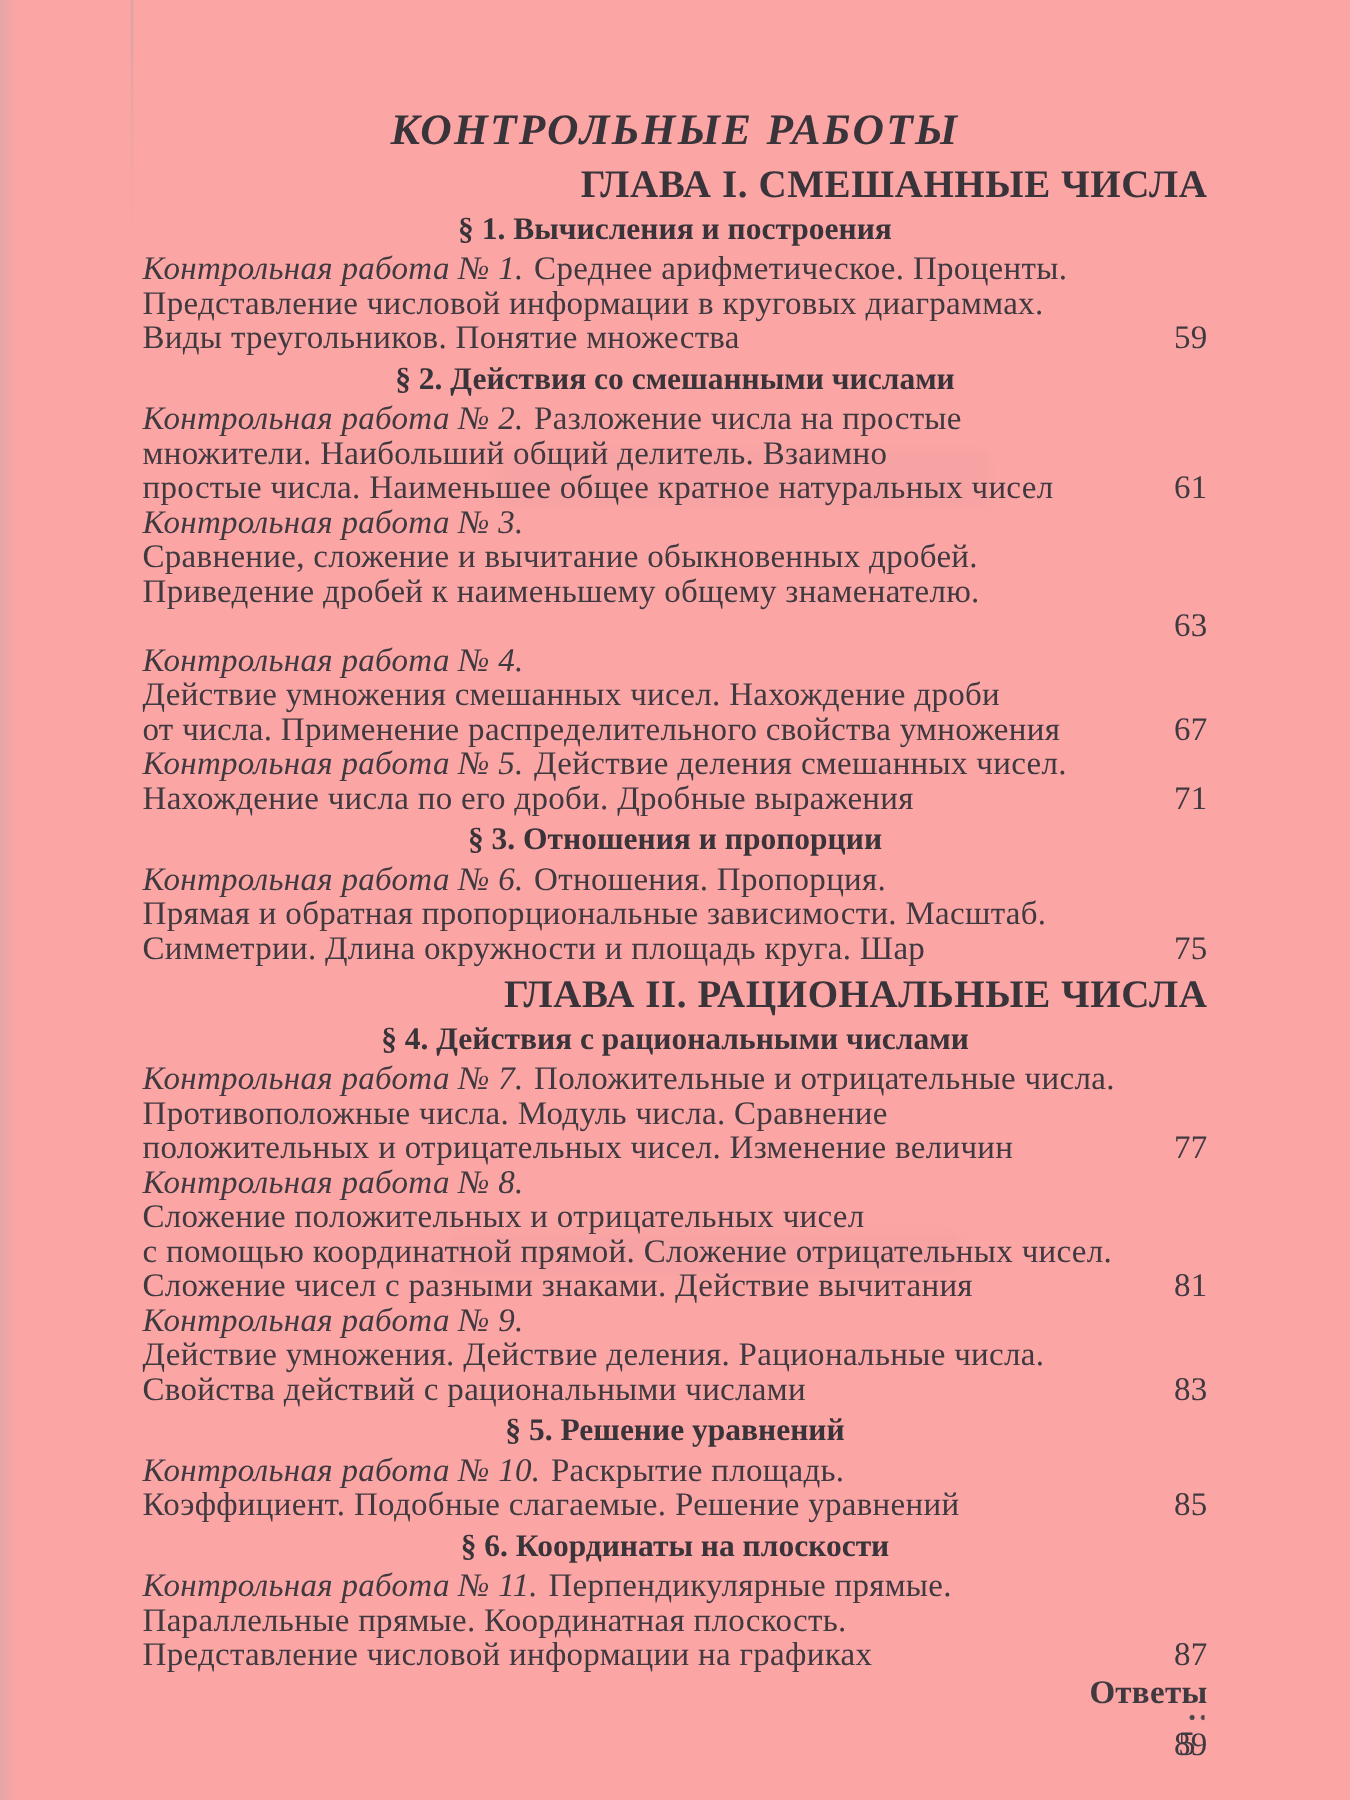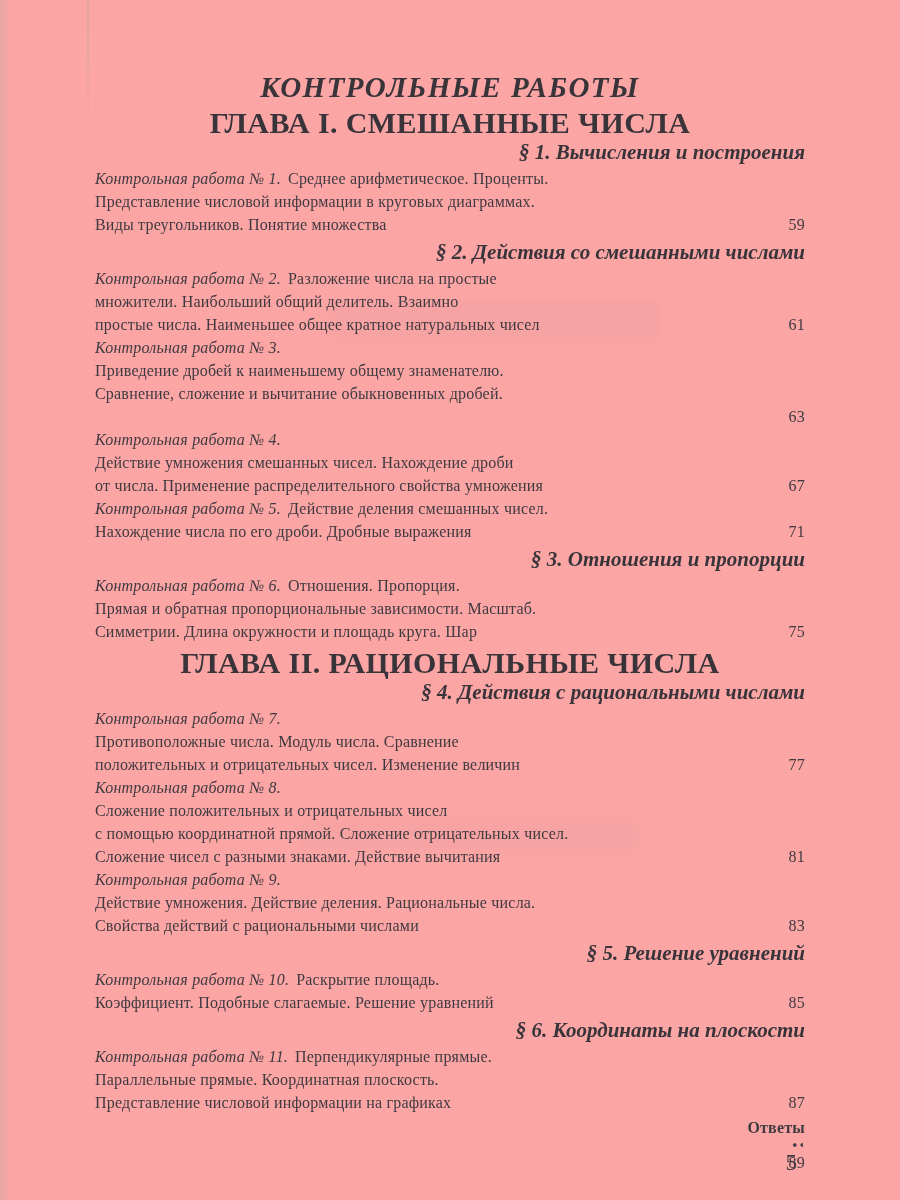--- a/index.html
+++ b/index.html
@@ -40,38 +40,38 @@
   }
   .title {
     text-align: center;
     font-size: 29px; line-height: 34px;
     font-weight: bold; font-style: italic;
     letter-spacing: 1.5px;
     margin-bottom: 5px;
     color: #38343a;
   }
   .chapter {
-    text-align: center;
-    font-size: 30px; line-height: 27px;
+    text-align: right;
+    font-size: 26px; line-height: 27px;
     font-weight: bold;
     letter-spacing: 0.4px;
     margin: 5px 0 2px 0;
     color: #38343a;
   }
   .chapter.gap { margin-top: 6px; }
   .section {
-    text-align: right;
+    text-align: center;
     font-size: 21px; line-height: 25px;
-    font-weight: bold; font-style: italic;
+    font-weight: bold; 
     margin: 4px 0 2px 0;
     color: #38343a;
   }
   .line {
     display: flex; align-items: flex-end;
-    font-size: 16px; line-height: 23px;
+    font-size: 22px; line-height: 23px;
     letter-spacing: 0.2px;
   }
   .lead {
     font-style: italic;
     margin-right: 7px;
     white-space: pre;
   }
   .t { white-space: pre; }
   .dots {
     flex: 1 1 12px;
@@ -136,24 +136,24 @@
     <div class="line">
         <span class="t">простые числа. Наименьшее общее кратное натуральных чисел</span>
         <span class="dots"></span>
         <span class="pg">61</span>
       </div>
 
     <div class="line">
         <span class="lead">Контрольная работа № 3.</span>
       </div>
     <div class="line">
+        <span class="t">Сравнение, сложение и вычитание обыкновенных дробей.</span>
+      </div>
+    <div class="line">
         <span class="t">Приведение дробей к наименьшему общему знаменателю.</span>
-      </div>
-    <div class="line">
-        <span class="t">Сравнение, сложение и вычитание обыкновенных дробей.</span>
       </div>
     <div class="line">
         <span class="dots"></span>
         <span class="pg">63</span>
       </div>
 
     <div class="line">
         <span class="lead">Контрольная работа № 4.</span>
       </div>
     <div class="line">
@@ -188,20 +188,21 @@
         <span class="t">Симметрии. Длина окружности и площадь круга. Шар</span>
         <span class="dots"></span>
         <span class="pg">75</span>
       </div>
 
     <div class="chapter gap">ГЛАВА II. РАЦИОНАЛЬНЫЕ ЧИСЛА</div>
     <div class="section">§ 4. Действия с рациональными числами</div>
 
     <div class="line">
         <span class="lead">Контрольная работа № 7.</span>
+        <span class="t">Положительные и отрицательные числа.</span>
       </div>
     <div class="line">
         <span class="t">Противоположные числа. Модуль числа. Сравнение</span>
       </div>
     <div class="line">
         <span class="t">положительных и отрицательных чисел. Изменение величин</span>
         <span class="dots"></span>
         <span class="pg">77</span>
       </div>
 

